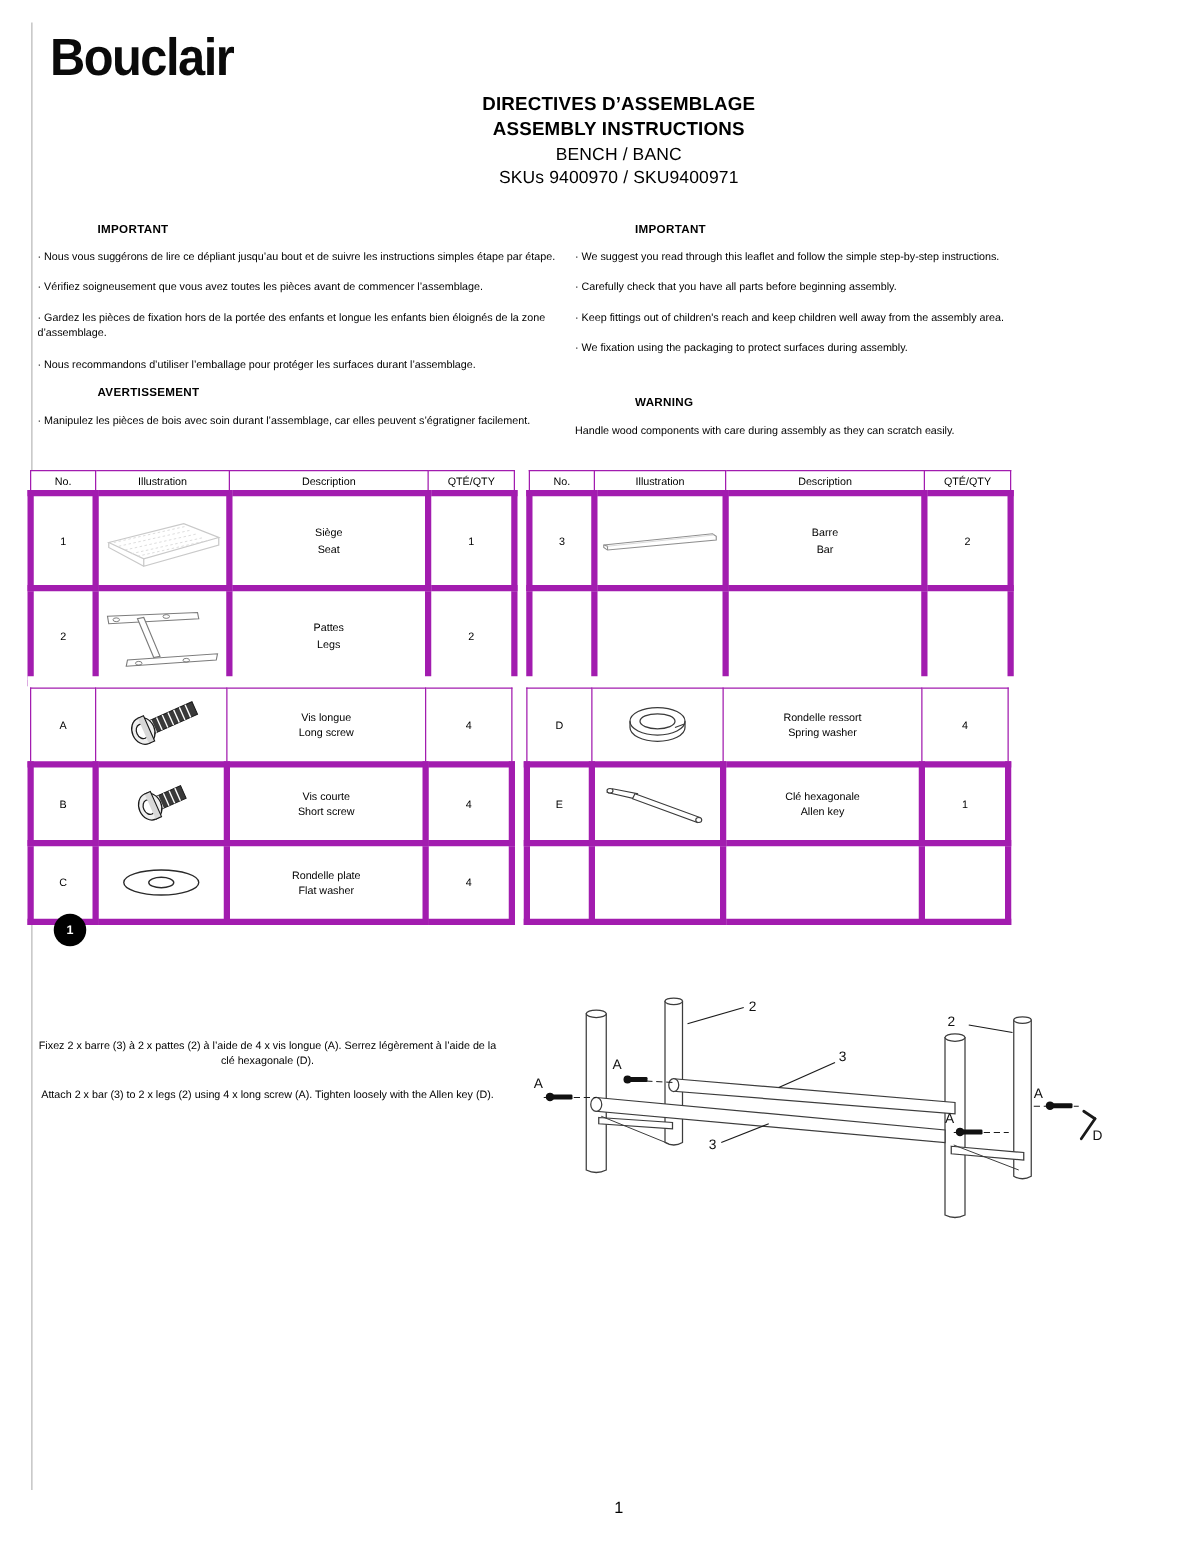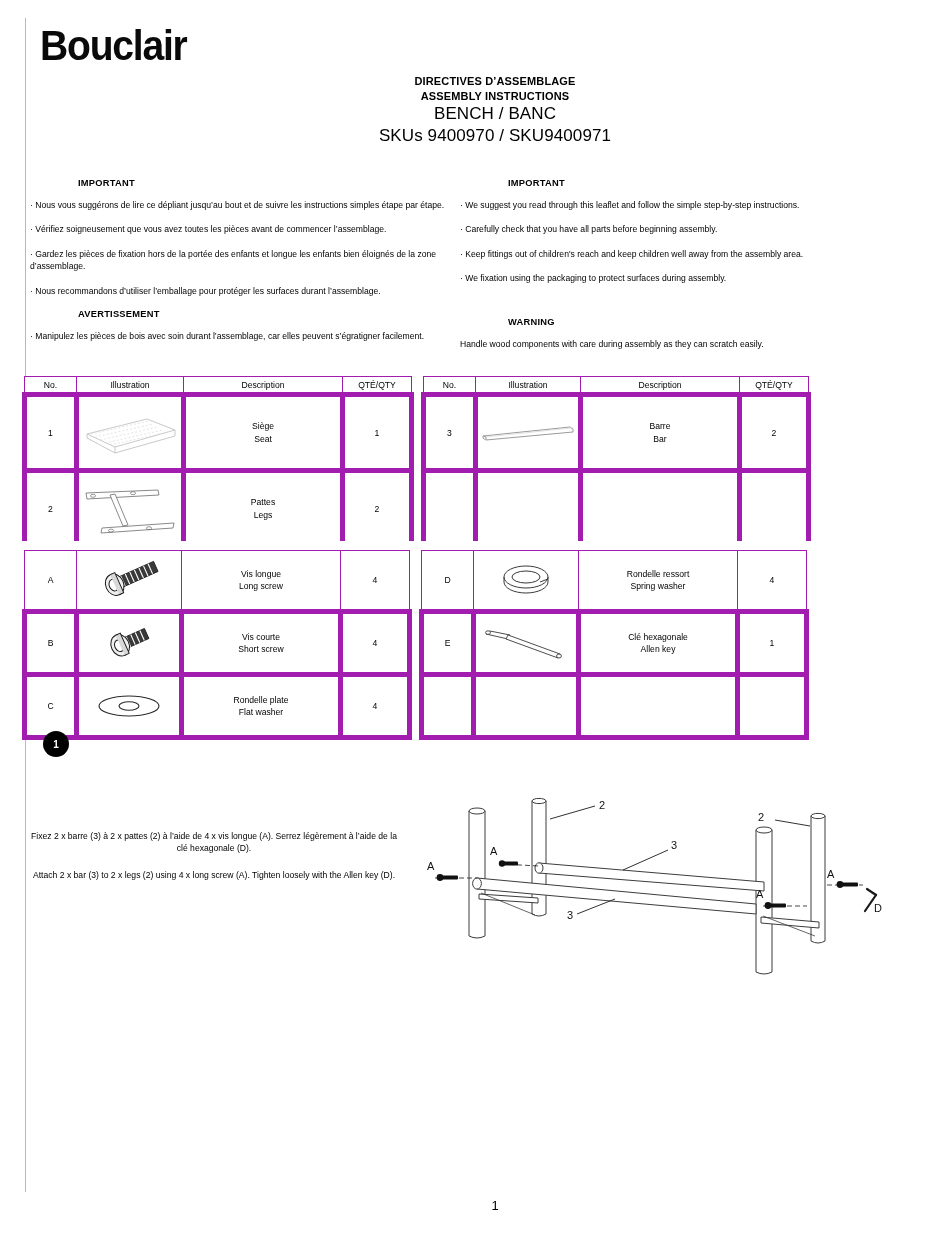--- a/index.html
+++ b/index.html
@@ -39,26 +39,26 @@
   }
   .title-block {
     position: absolute;
     left: 265px;
     top: 74px;
     width: 460px;
     text-align: center;
     line-height: 1.32;
   }
   .title-1, .title-2 {
-    font-size: 11px;
+    font-size: 15px;
     font-weight: bold;
     letter-spacing: 0.15px;
   }
   .title-3, .title-4 {
-    font-size: 17px;
+    font-size: 14px;
     font-weight: normal;
     letter-spacing: 0.1px;
   }
   
   .notices {
     position: absolute;
     left: 30px;
     top: 178px;
     width: 890px;
   }

